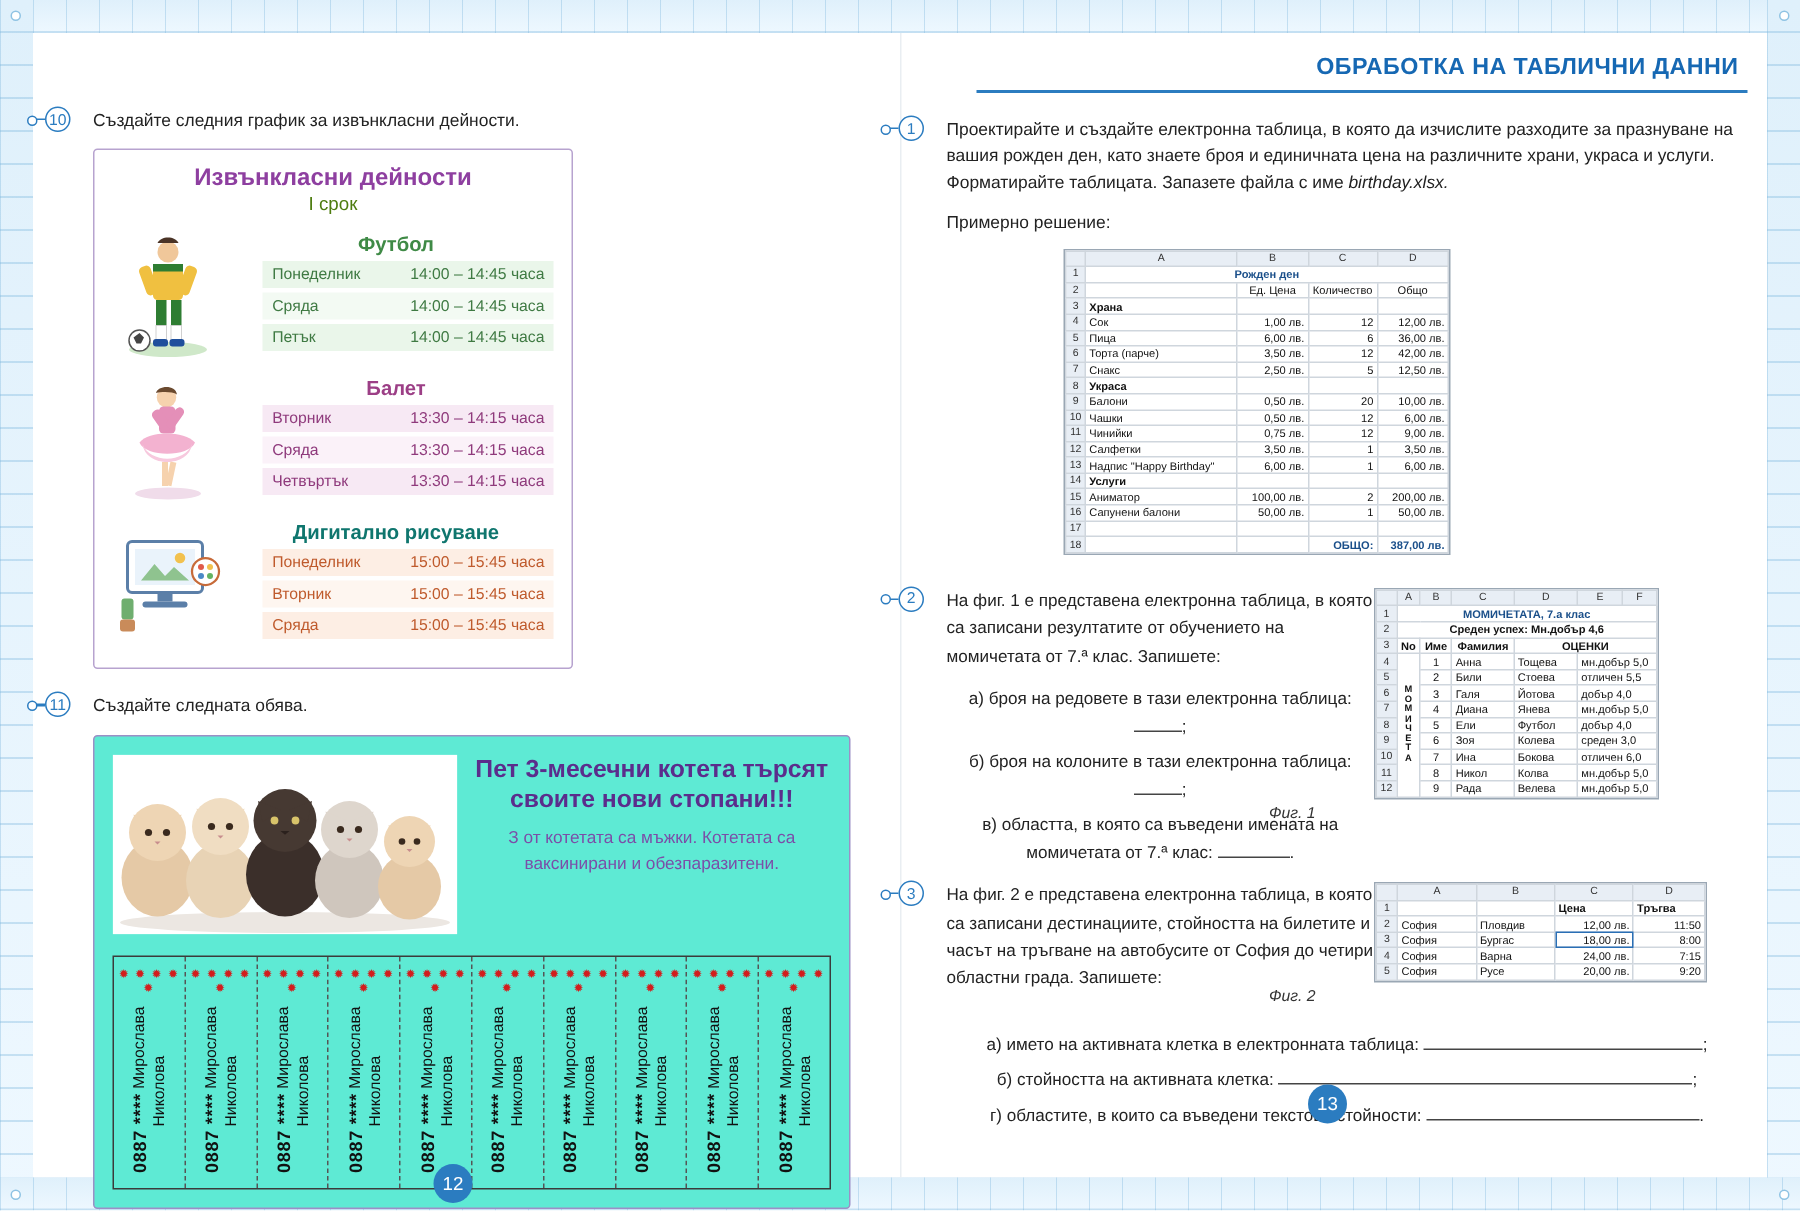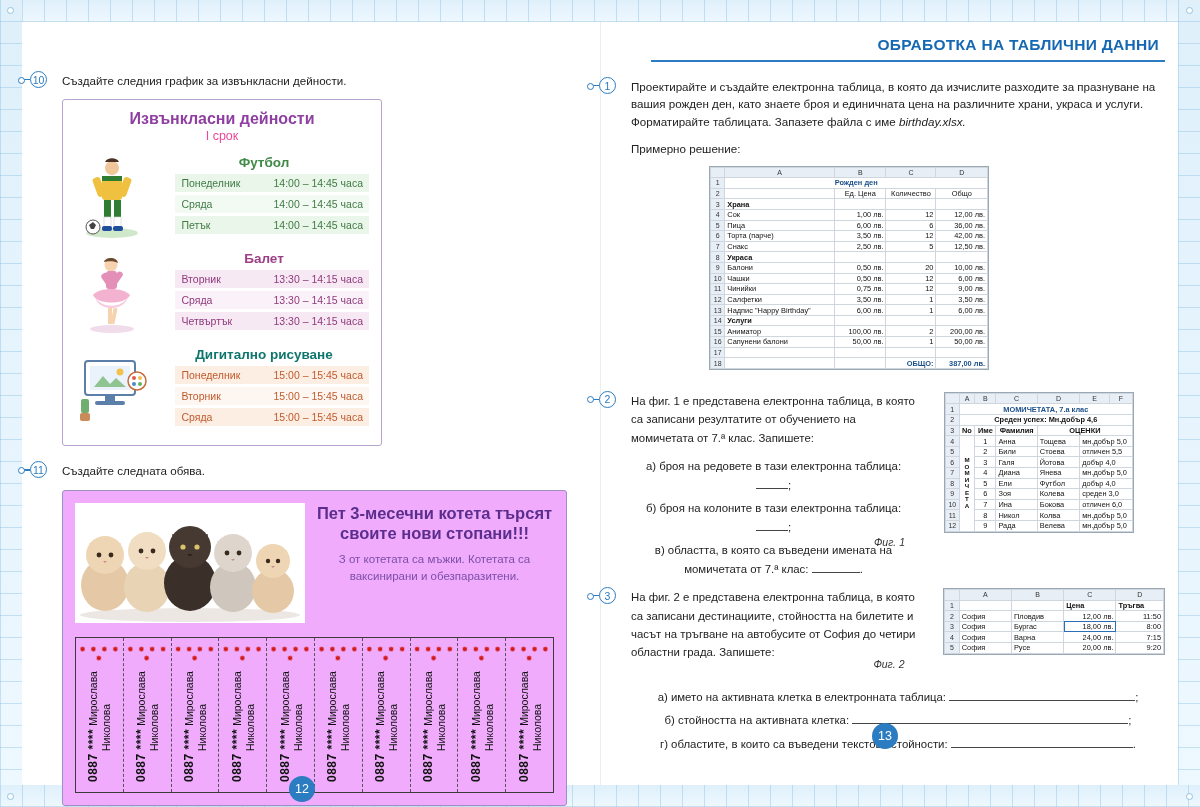--- a/index.html
+++ b/index.html
@@ -55,21 +55,21 @@
   }
   .task-text { font-size:11.6px; color:#222; line-height:1.5; }
   .task-text i { font-style:italic; }
 
   
   .card-activities {
     margin:10px 0 0 40px; width:320px; border:1.2px solid #b7a3cf; border-radius:3px;
     padding:10px 12px 14px; background:#fff;
   }
   .act-title { text-align:center; color:#8e3fa0; font-weight:bold; font-size:16px; }
-  .act-sub { text-align:center; color:#ec4899; font-size:12.5px; margin-top:1px; }
+  .act-sub { text-align:center; color:#4d7c0f; font-size:12.5px; margin-top:1px; }
   .act-section { margin-top:12px; }
   .act-head { text-align:center; font-size:13.5px; font-weight:bold; margin-bottom:4px; }
   .act-head.football { color:#3f8a46; }
   .act-head.ballet { color:#9c3f86; }
   .act-head.draw { color:#0f766e; }
   .act-rows { display:flex; flex-direction:column; gap:3px;align-items:flex-end; }
   .act-row { display:flex; font-size:10.5px; }
   .act-row .d { width:92px; padding:3px 6px; }
   .act-row .t { flex:1; padding:3px 6px; }
   .football .act-row { background:#eaf6ea; color:#3f7a43; }
@@ -77,21 +77,21 @@
   .ballet .act-row { background:#f7e9f4; color:#8f3a7c; }
   .ballet .act-row:nth-child(2){ background:#fbf2f9; }
   .draw .act-row { background:#fdeee4; color:#bf5a2c; }
   .draw .act-row:nth-child(2){ background:#fef6f0; }
   .act-body { display:flex; gap:10px; align-items:flex-start; }
   .act-art { width:74px; height:84px; flex:0 0 74px; position:relative; }
 
   
   .card-ad {
     margin:10px 0 0 40px; width:505px; border:1.2px solid #9b8fc6; border-radius:3px;
-    padding:12px; background:#f0abfc;
+    padding:12px; background:#5eead4;
   }
   .ad-top { display:flex; gap:10px; }
   .kittens { width:230px; height:120px; flex:0 0 230px; position:relative; overflow:hidden; }
   .ad-copy { flex:1; text-align:center; }
   .ad-h {
     color:#5b2d8c; font-size:16.5px; font-weight:bold; line-height:1.25;
   }
   .ad-p { color:#7b4ea8; font-size:11.5px; line-height:1.5; margin-top:7px; }
   .tear-row { display:flex; margin-top:14px; border:1px solid #3b3b3b; }
   .tear {
@@ -111,25 +111,25 @@
   .ss table { border-collapse:collapse; width:100%; }
   .ss td, .ss th { border:.6px solid #cfd6dd; padding:0 2px; height:10.6px; white-space:nowrap; }
   .ss .hdr { background:#e8eef5; text-align:center; color:#333; font-weight:normal; font-size:7px; }
   .ss .rowh { background:#e8eef5; text-align:center; width:12px; color:#333; font-size:7px; }
   .ss .num { text-align:right; }
   .ss .ctr { text-align:center; }
   .ss .b { font-weight:bold; }
   .ss .blue { color:#1a4f8a; }
   .ss .sel { outline:1.4px solid #2a6fb5; outline-offset:-1.4px; }
 
-  .ss-birthday { width:280px; margin:8px 0 0 118px; }
+  .ss-birthday { width:258px; margin:8px 0 0 118px; }
   .fig-wrap { position:relative; }
   .figcap { font-size:10.5px; color:#333; font-style:italic; margin-top:3px; }
 
-  .two-col { display:flex; gap:28px; align-items:flex-start; }
+  .two-col { display:flex; gap:0; align-items:flex-start; }
   .qtext { font-size:11.4px; line-height:1.62; color:#222; }
   .qline { display:inline-block; border-bottom:1px solid #444; }
   .ans-list { margin-top:10px; }
   .ans-list div { margin-top:5px;text-align:center; }
 
   
   .pagenum {
     position:absolute; bottom:4px; width:26px; height:26px; border-radius:50%;
     background:#2b7cc0; color:#fff; font-size:12.5px; display:flex; align-items:center; justify-content:center;
   }

